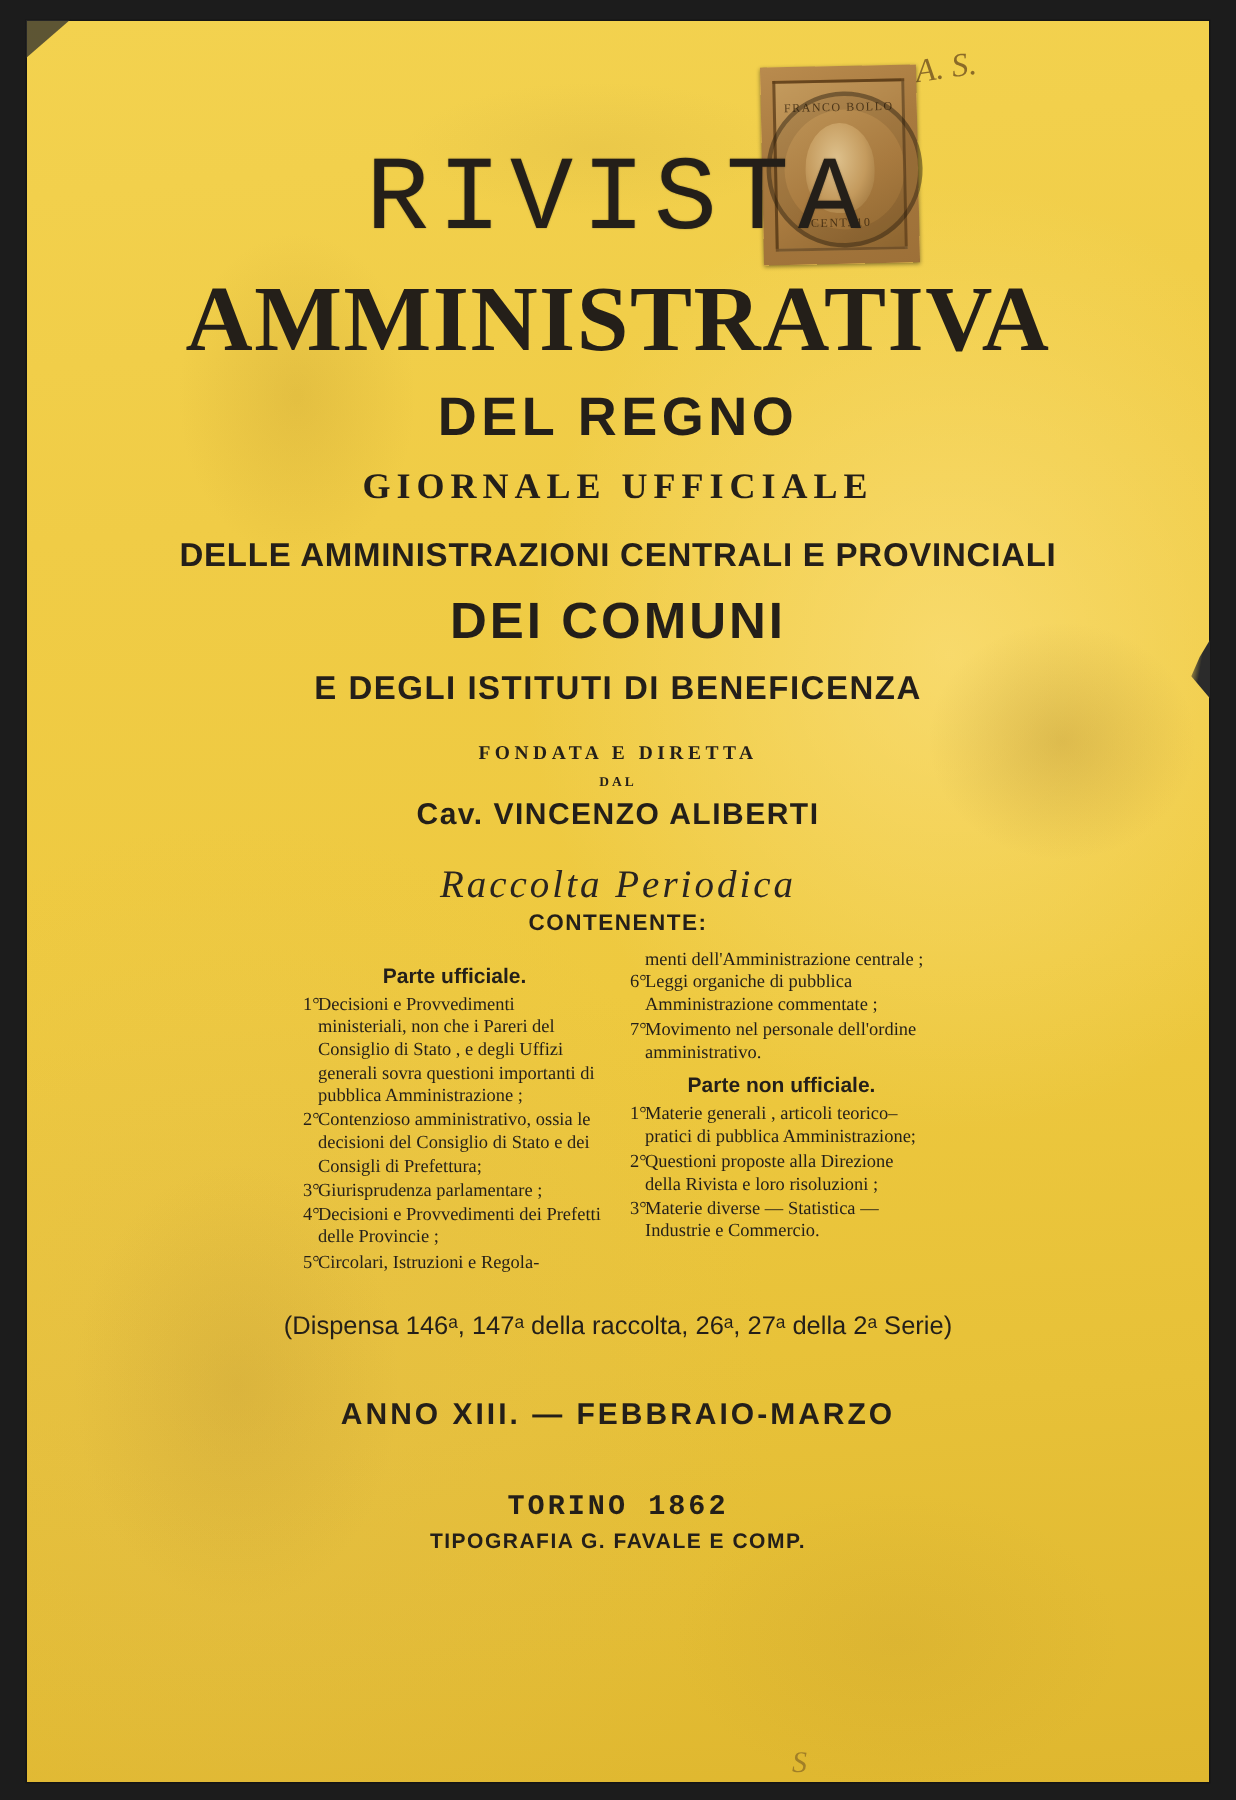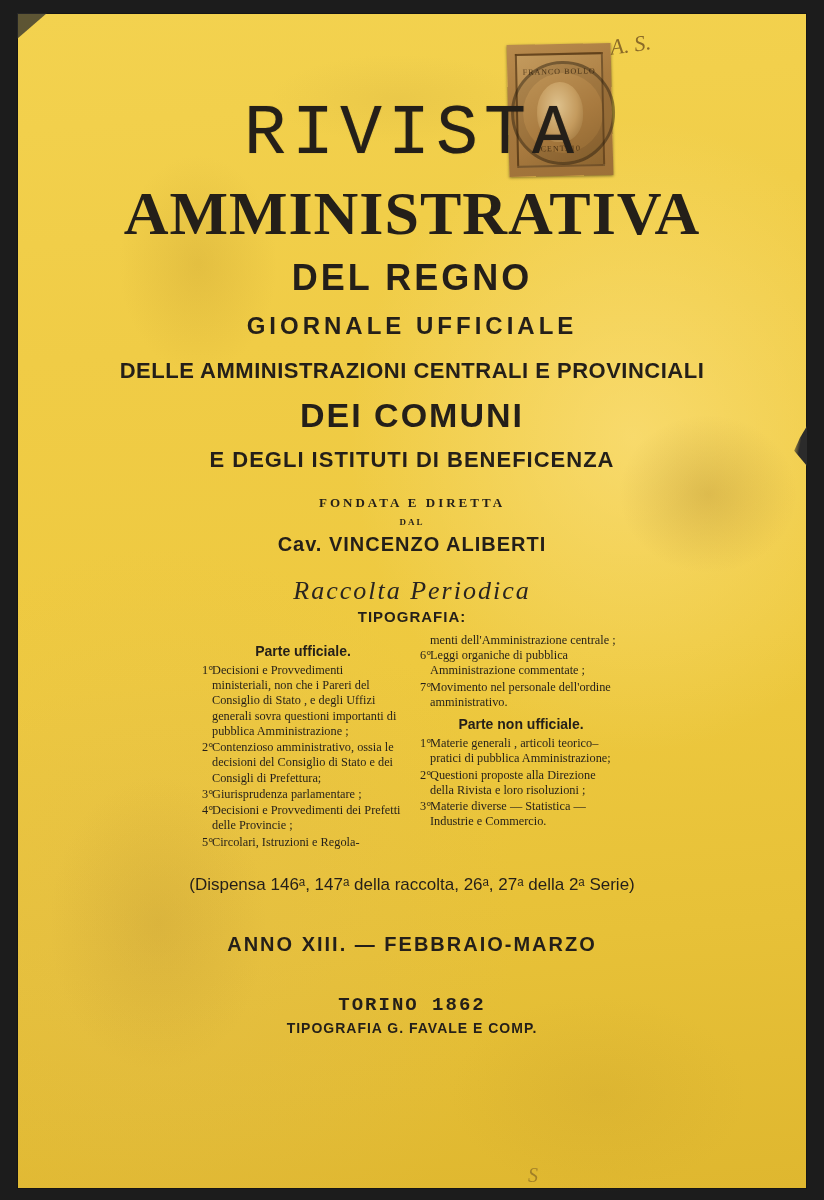--- a/index.html
+++ b/index.html
@@ -168,21 +168,21 @@
   .t-delregno {
     margin-top: 16px;
     font-family: "Liberation Sans", sans-serif;
     font-size: 36px;
     font-weight: 700;
     letter-spacing: 3px;
     line-height: 1;
   }
   .t-giornale {
     margin-top: 16px;
-    font-family: Liberation Sans, sans-serif;
+    font-family: Liberation Serif, serif;
     font-size: 24px;
     font-weight: 700;
     letter-spacing: 4px;
   }
   .t-delle {
     margin-top: 18px;
     font-family: "Liberation Sans", sans-serif;
     font-size: 22px;
     font-weight: 700;
     letter-spacing: 0.5px;
@@ -340,21 +340,21 @@
       <div class="t-amministrativa ink">AMMINISTRATIVA</div>
       <div class="t-delregno ink">DEL REGNO</div>
       <div class="t-giornale ink">GIORNALE UFFICIALE</div>
       <div class="t-delle ink">DELLE AMMINISTRAZIONI CENTRALI E PROVINCIALI</div>
       <div class="t-comuni ink">DEI COMUNI</div>
       <div class="t-istituti ink">E DEGLI ISTITUTI DI BENEFICENZA</div>
       <div class="t-fondata ink">FONDATA E DIRETTA</div>
       <div class="t-dal ink">DAL</div>
       <div class="t-aliberti ink">Cav. VINCENZO ALIBERTI</div>
       <div class="t-raccolta ink">Raccolta Periodica</div>
-      <div class="t-contenente ink">TIPOGRAFIA:</div>
+      <div class="t-contenente ink">CONTENENTE:</div>
 
       <div class="cols">
 
         <div class="col">
           <div class="col-head first ink">Parte ufficiale.</div>
 
           <div class="entry ink">
             <span class="num">1°</span>
             <span>Decisioni e Provvedimenti ministeriali, non che i Pareri del Consiglio di Stato , e degli Uffizi generali sovra questioni importanti di pubblica Amministrazione ;</span>
           </div>

